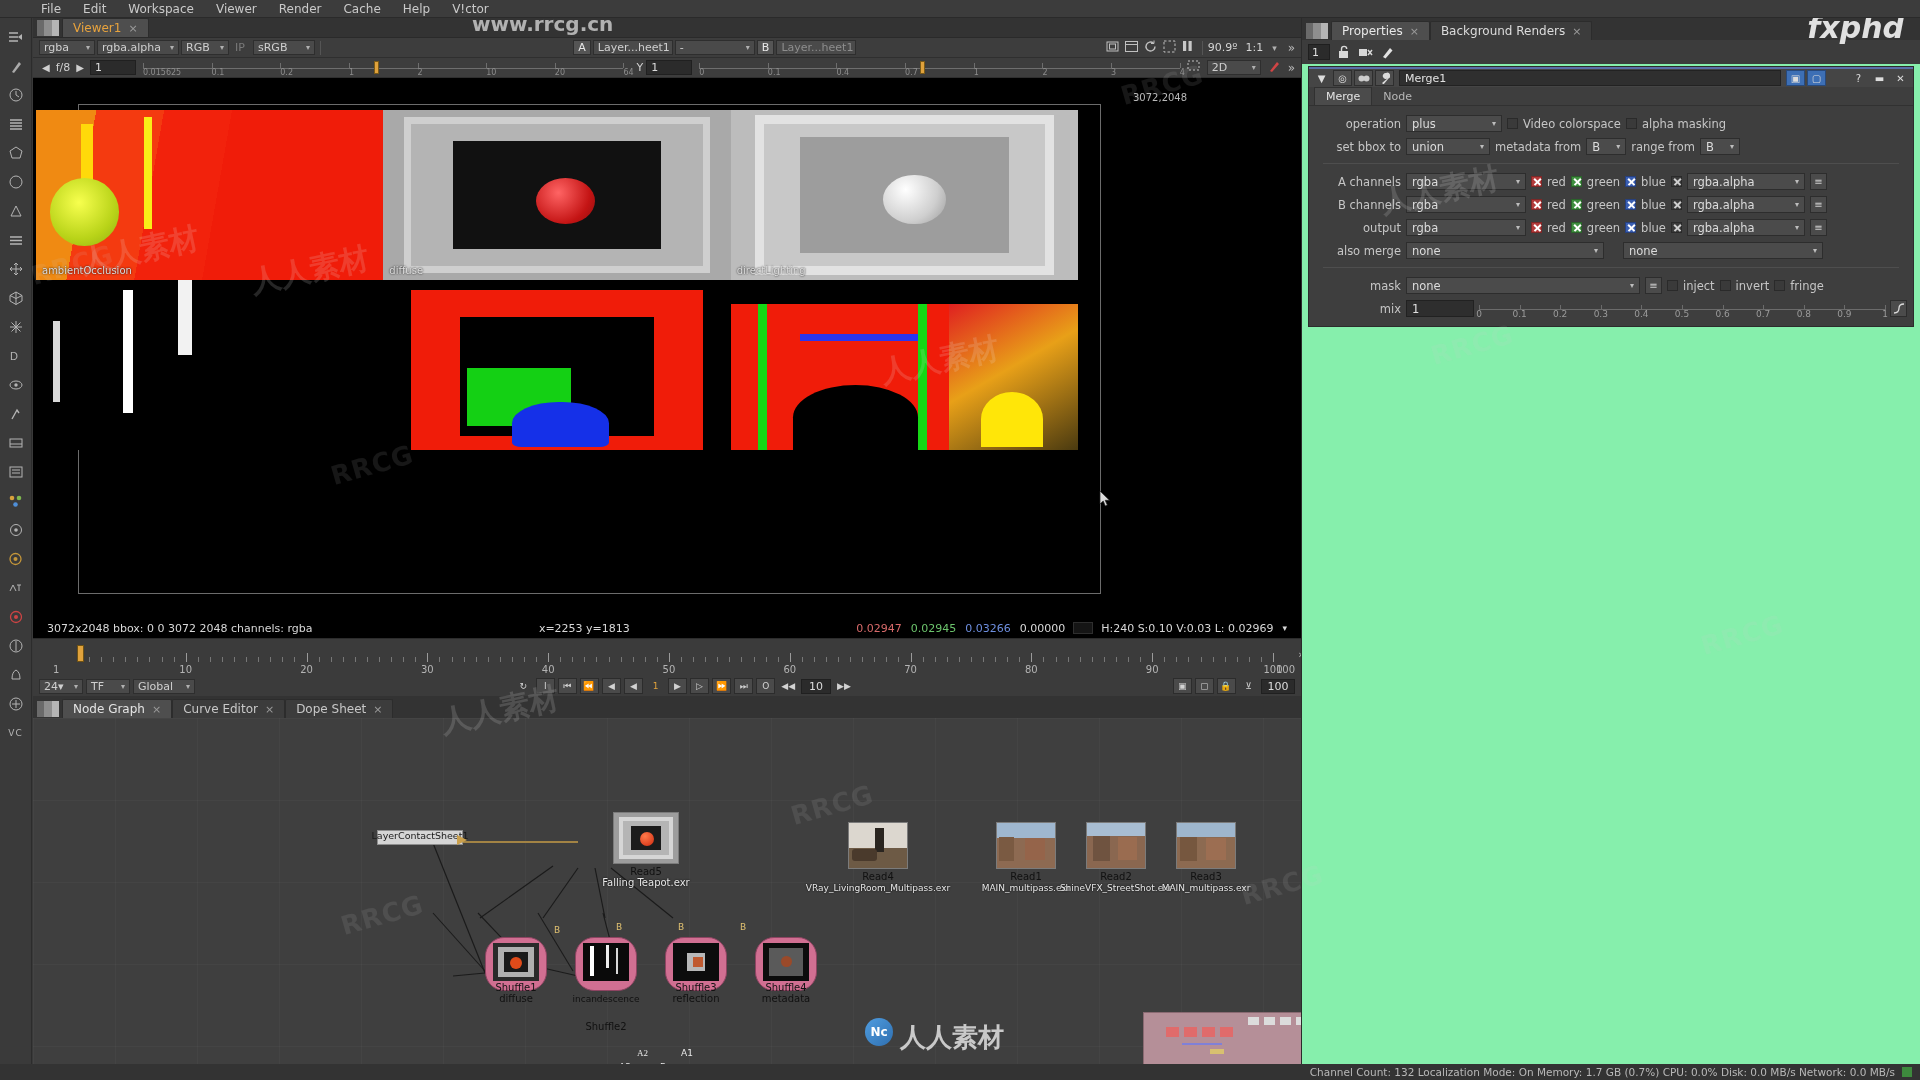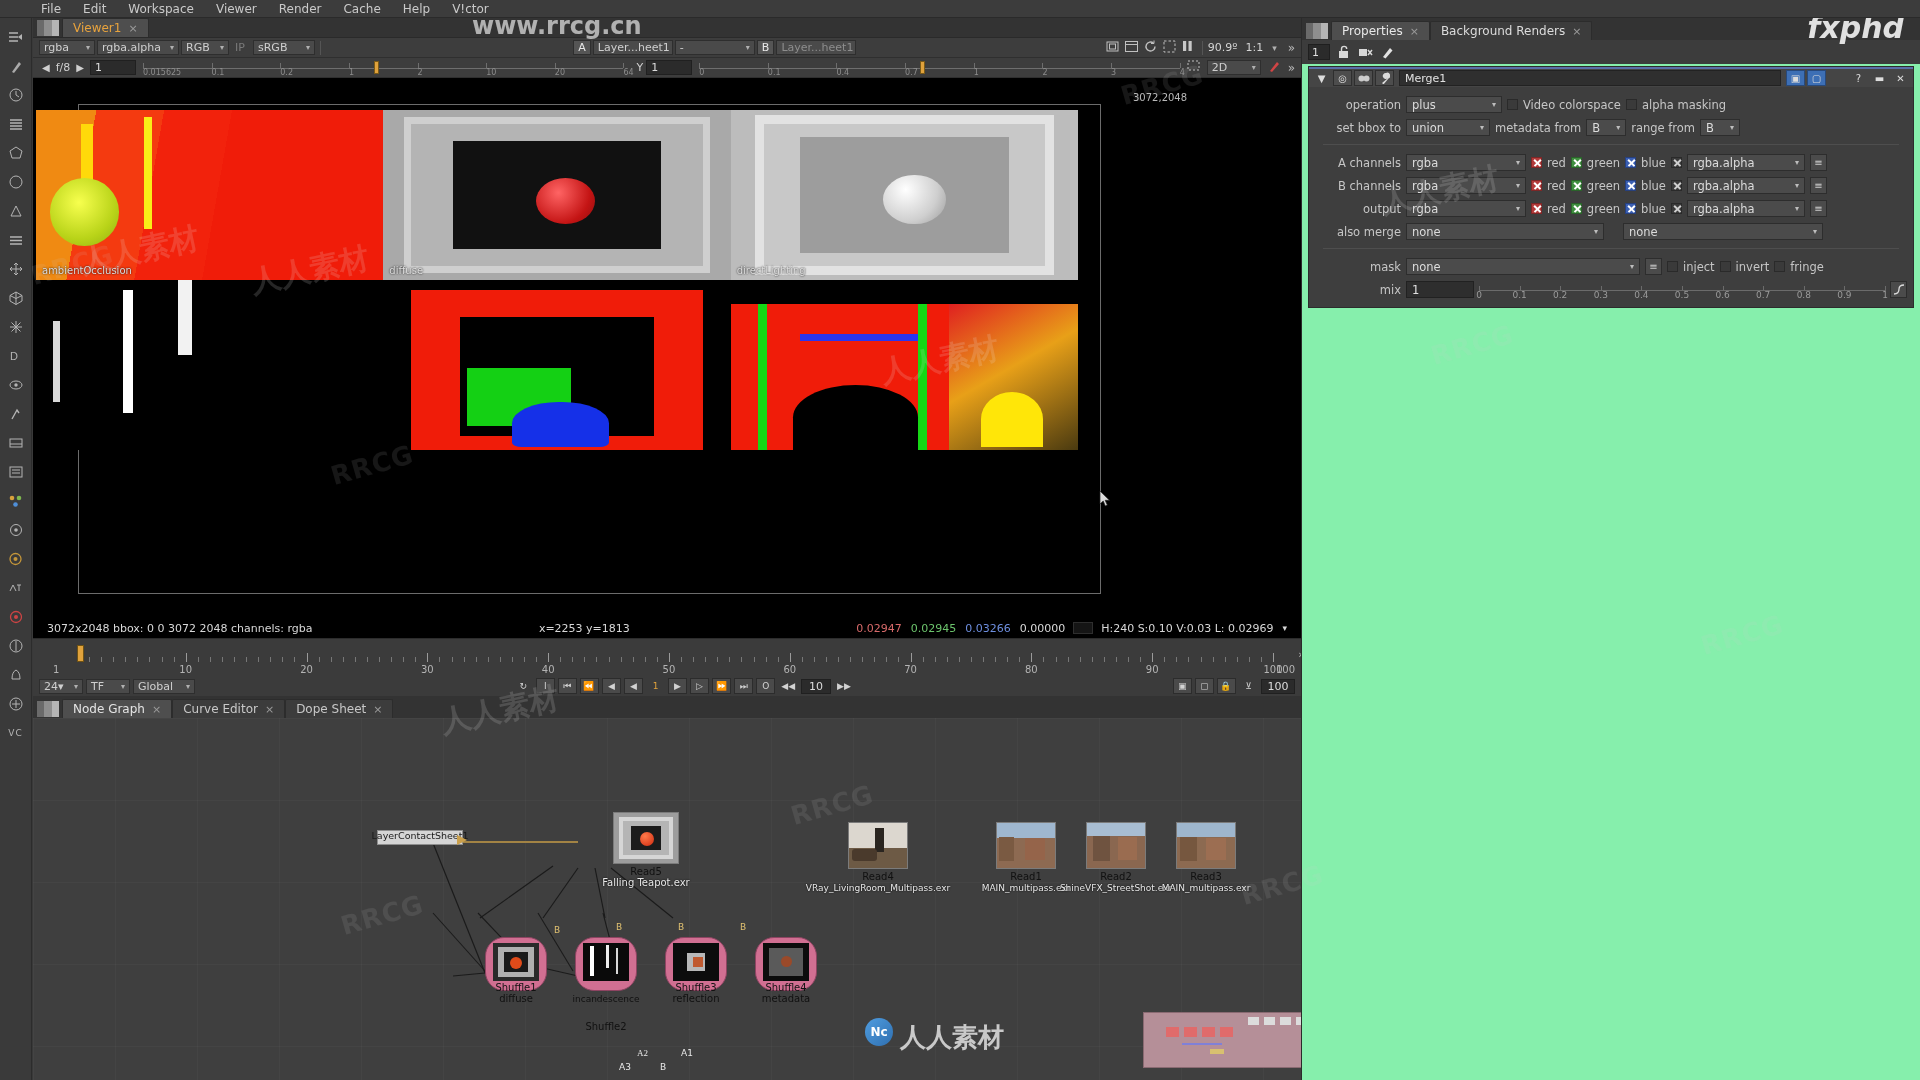--- a/index.html
+++ b/index.html
@@ -203,21 +203,21 @@
     position:absolute; left:0; bottom:0; width:1920px; height:16px; background:#333;
     display:flex; align-items:center; justify-content:flex-end; padding-right:8px;
     font-size:10.5px; color:#b8b8b8; z-index:28;
   }
   .statusbar .grn{ width:10px; height:10px; background:#3d8a3d; margin-left:7px; }
 
   
   .wm{ position:absolute; pointer-events:none; z-index:20;
        color:rgba(255,255,255,.13); font-weight:bold; white-space:nowrap; }
   .wm.rr{ font-size:26px; letter-spacing:1px; color:rgba(210,210,210,.11); }
-  .wm.cn{ font-size:24px; color:rgba(255,255,255,.62); }
+  .wm.cn{ font-size:20px; color:rgba(255,255,255,.62); }
   .wm.fx{ font-size:30px; color:rgba(255,255,255,.85); font-style:italic; }
   .wm.cjk{ font-size:30px; color:rgba(235,235,235,.16); }
   .logo-circ{ position:absolute; width:28px; height:28px; border-radius:50%;
      background:linear-gradient(135deg,#4f9de0,#2f6fb0); color:#fff; font-size:12px; font-weight:bold;
      display:flex; align-items:center; justify-content:center; z-index:21; }
 
   .cursor{ position:absolute; width:12px; height:16px; z-index:27; }
 </style>
 </head>
 <body>
@@ -968,20 +968,24 @@
         <div class="np-right">
           <div class="np-btn blue">▣</div>
           <div class="np-btn blue">▢</div>
           <div class="np-btn" style="background:transparent;border:none;"></div>
           <div class="np-btn" style="background:transparent;border:none;">?</div>
           <div class="np-btn" style="background:transparent;border:none;">▬</div>
           <div class="np-btn" style="background:transparent;border:none;">✕</div>
         </div>
       </div>
 
+      <div class="nptabs">
+        <div class="nptab on">Merge</div>
+        <div class="nptab">Node</div>
+      </div>
 
       <div class="knobs">
 
         <div class="krow">
           <div class="klabel">operation</div>
           <div class="kcombo" style="width:96px;">
             <span>plus</span>
               <span class="arw">▾</span>
           </div>
           <div class="chk"></div>
@@ -1131,20 +1135,24 @@
             <svg width="12" height="11" viewBox="0 0 12 11">
                 <path d="M1 10 Q6 10 6 5 Q6 1 11 1" stroke="#dcdcdc" fill="none" stroke-width="1.3"></path>
               </svg>
           </div>
         </div>
 
       </div>
     </div>
   </div>
 
+  <div class="statusbar">
+    <span>Channel Count: 132  Localization Mode: On  Memory: 1.7 GB (0.7%) CPU: 0.0% Disk: 0.0 MB/s Network: 0.0 MB/s</span>
+    <span class="grn"></span>
+  </div>
 
   <div class="wm cn" style="left:472px;top:12px;">www.rrcg.cn</div>
   <div class="wm fx" style="right:16px;top:10px;">fxphd</div>
 
   <div class="wm rr" style="left:30px;top:250px;transform:rotate(-16deg);">RRCG</div>
   <div class="wm rr" style="left:330px;top:450px;transform:rotate(-16deg);">RRCG</div>
   <div class="wm rr" style="left:1120px;top:70px;transform:rotate(-16deg);">RRCG</div>
   <div class="wm rr" style="left:1430px;top:330px;transform:rotate(-16deg);">RRCG</div>
   <div class="wm rr" style="left:1700px;top:620px;transform:rotate(-16deg);">RRCG</div>
   <div class="wm rr" style="left:1240px;top:870px;transform:rotate(-16deg);">RRCG</div>

